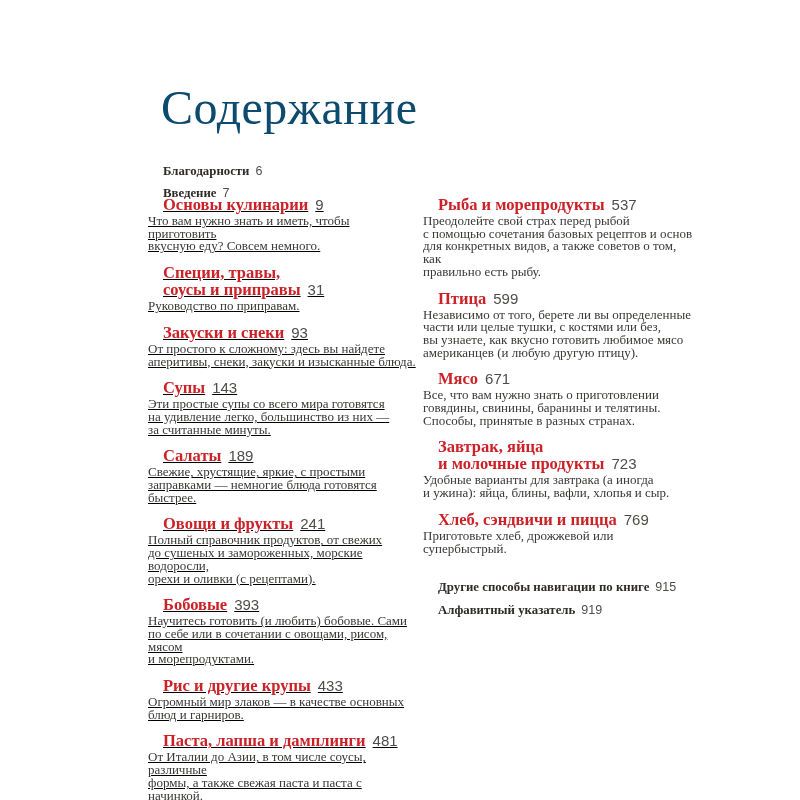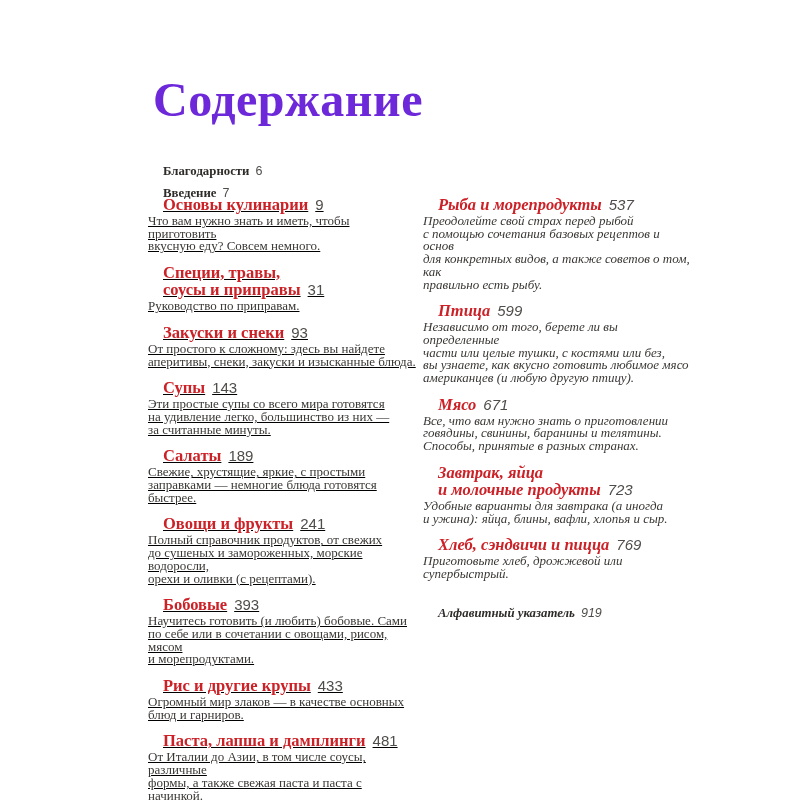--- a/index.html
+++ b/index.html
@@ -6,43 +6,43 @@
   .page {
     position: relative;
     width: 800px; height: 800px;
     background: #ffffff;
     font-family: "Liberation Serif", "DejaVu Serif", serif;
     overflow: hidden;
   }
   .page-title {
     position: absolute;
     left: 147px; top: 66px;
-    margin: 6px;
+    margin: 14px;
     font-size: 48px;
-    font-weight: 700;
+    font-weight: 400;
     letter-spacing: 0.5px;
-    color: #6d28d9;
+    color: #0c4a6e;
   }
   .front-matter {
     position: absolute;
     left: 163px; top: 160px;
   }
   .fm-item {
     font-weight: bold;
     font-size: 12.8px;
     line-height: 22px;
     color: #2e2b28;
   }
   .col {
     position: absolute;
     top: 196px;
     width: 270px;
   }
   .col-left  { left: 148px; text-decoration: underline; }
-  .col-right { left: 423px; font-style: italic; }
+  .col-right { left: 423px; }
   .sec { margin: 0 0 11px 0; }
   .sec-title {
     margin: 0 0 2px 0;
     padding-left: 15px;
     font-size: 16.5px;
     line-height: 17px;
     font-weight: bold;
     color: #cb2127;
   }
   .sec-title .t { white-space: pre-line; }
@@ -166,18 +166,21 @@
       <p class="desc">Удобные варианты для завтрака (а иногда
 и ужина): яйца, блины, вафли, хлопья и сыр.</p>
     </div>
     <div class="sec">
       <h3 class="sec-title"><span class="t">Хлеб, сэндвичи и пицца</span><span class="pg-num">769</span></h3>
       <p class="desc">Приготовьте хлеб, дрожжевой или супербыстрый.</p>
     </div>
 
     <div class="back-matter">
       <div class="bm-item">
+        <span>Другие способы навигации по книге</span><span class="pg-num">915</span>
+      </div>
+      <div class="bm-item">
         <span>Алфавитный указатель</span><span class="pg-num">919</span>
       </div>
     </div>
   </div>
 
 </div>
 
 </body></html>

